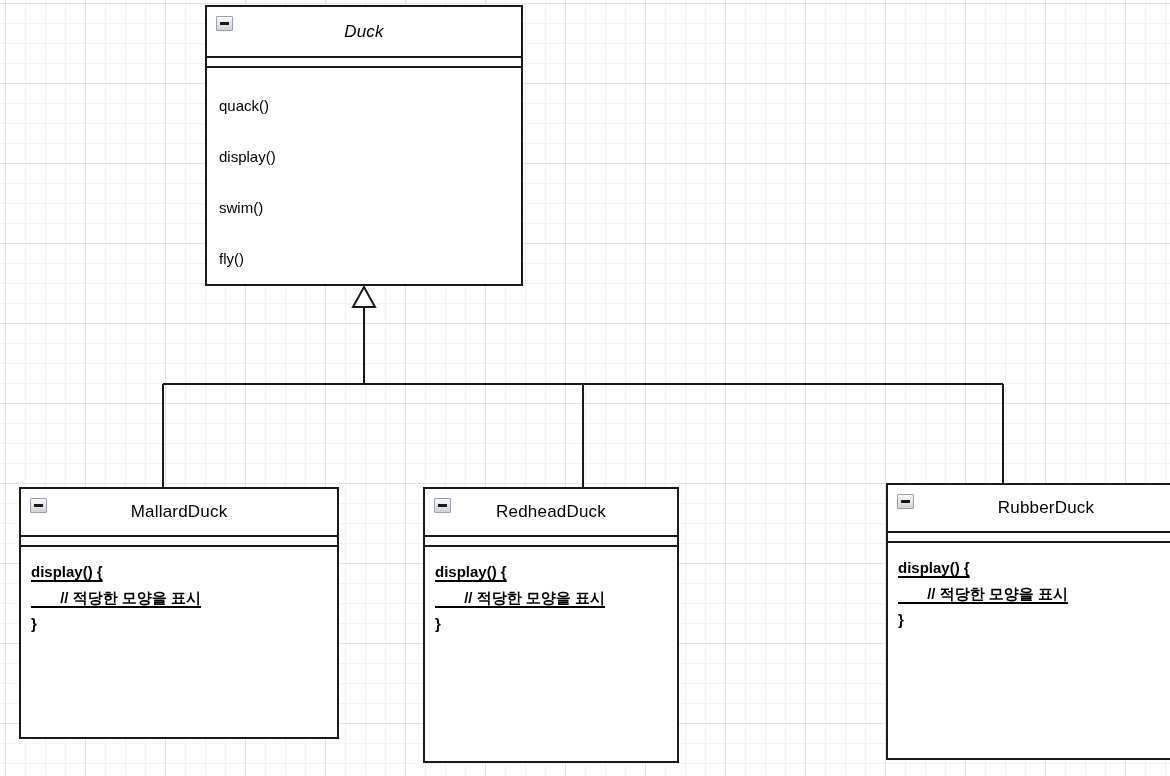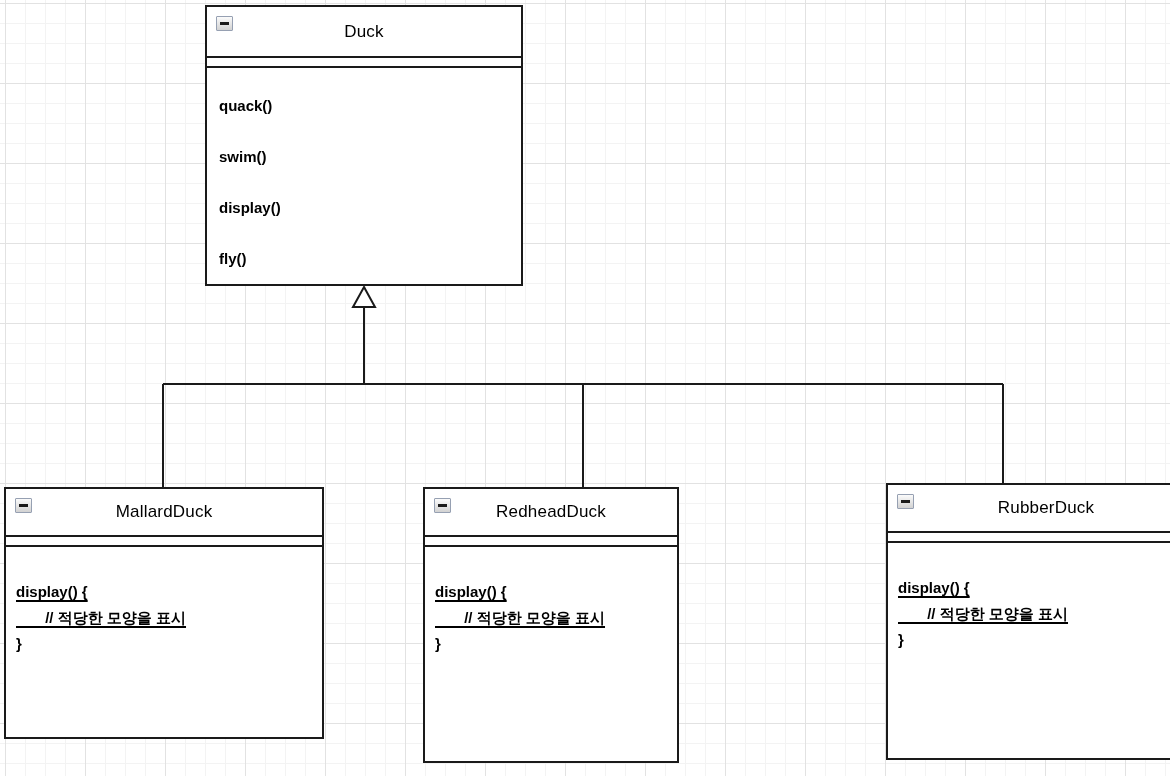--- a/index.html
+++ b/index.html
@@ -32,21 +32,21 @@
     display: flex;
     align-items: center;
     justify-content: center;
   }
   .duck .title-bar { height: 49px; }
   .class-title {
     font-size: 17px;
     color: #000;
     letter-spacing: 0.2px;
   }
-  .italic { }
+  .italic { font-style: italic; }
   .attr-strip {
     height: 8px;
     border-bottom: 2px solid #1a1a1a;
     background: #ffffff;
   }
   .collapse-btn {
     position: absolute;
     left: 9px; top: 9px;
     width: 17px; height: 15px;
     box-sizing: border-box;
@@ -55,30 +55,29 @@
     display: flex; align-items: center; justify-content: center;
     border-radius: 1px;
     cursor: pointer;
   }
   .minus-glyph {
     width: 9px; height: 2.5px;
     background: #1a1a1a;
   }
   .method-list {
     padding: 12px 4px 0 12px;
-    font-weight: bold;
   }
   .method-line {
     font-size: 15px;
     line-height: 51px;
     color: #000;
     white-space: pre;
   }
   .code-body {
-    padding: 32px 0 0 10px;
+    padding: 12px 0 0 10px;
   }
   .code-line {
     font-size: 15px;
     font-weight: bold;
     line-height: 26px;
     color: #000;
     white-space: pre;
   }
   .code-line .u {
     text-decoration: underline;
@@ -108,27 +107,27 @@
 <div class="class-box duck" style="left:205px; top:5px; width:318px; height:281px;">
   <div class="title-bar">
     <span class="collapse-btn">
       <span class="minus-glyph"></span>
     </span>
     <span class="class-title italic">Duck</span>
   </div>
   <div class="attr-strip"></div>
   <div class="method-list">
     <div class="method-line">quack()</div>
+    <div class="method-line">display()</div>
     <div class="method-line">swim()</div>
-    <div class="method-line">display()</div>
     <div class="method-line">fly()</div>
   </div>
 </div>
 
-<div class="class-box" style="left:4px; top:487px; width:320px; height:252px;">
+<div class="class-box" style="left:19px; top:487px; width:320px; height:252px;">
   <div class="title-bar">
     <span class="collapse-btn">
       <span class="minus-glyph"></span>
     </span>
     <span class="class-title">MallardDuck</span>
   </div>
   <div class="attr-strip"></div>
   <div class="code-body">
     <div class="code-line"><span class="u">display() {</span></div>
     <div class="code-line"><span class="u">       // 적당한 모양을 표시</span></div>

